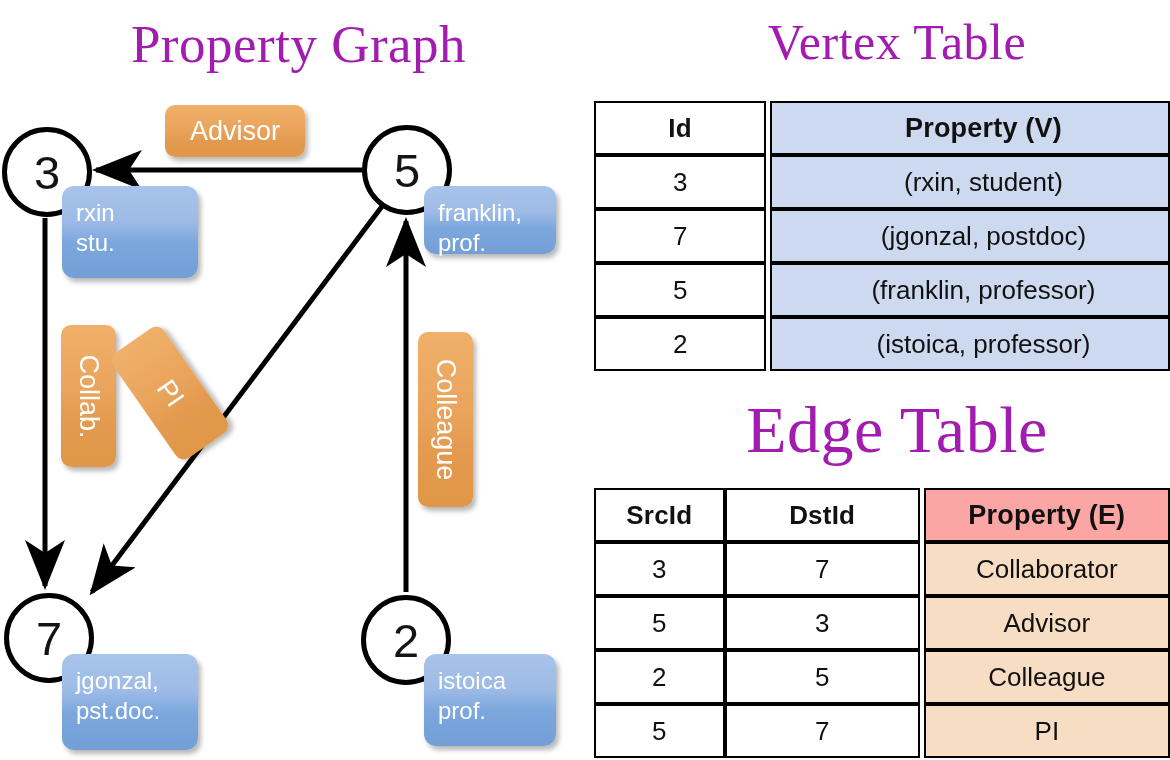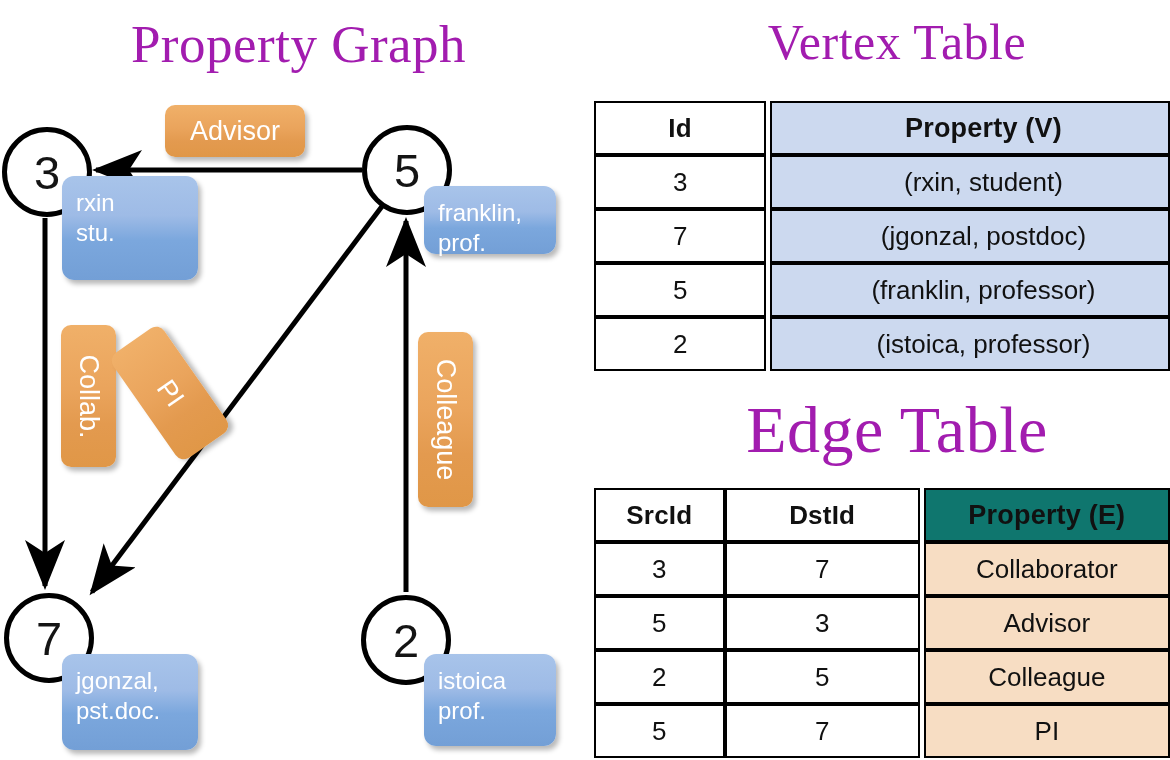--- a/index.html
+++ b/index.html
@@ -139,21 +139,21 @@
   #vertex-table .col-prop  { width: 424px; background:#ccd9ef;padding-left:27px; }
   #vertex-table th.col-prop { background:#ccd9ef; font-size: 27px; }
 
   #edge-table {
     left: 594px; top: 488px;
   }
   #edge-table td, #edge-table th { height: 54px; font-size: 26px; }
   #edge-table .col-src  { width: 131px; background:#ffffff; }
   #edge-table .col-dst  { width: 196px; background:#ffffff; }
   #edge-table .col-prope{ width: 247px; background:#f7ddc3; }
-  #edge-table th.col-prope { background:#0f766e; font-size: 27px; }
+  #edge-table th.col-prope { background:#fca5a5; font-size: 27px; }
 
   .spacer-col { width: 4px; border: none !important; background: #ffffff !important; }
 </style>
 </head>
 <body>
 
 <div class="title" id="title-property-graph">Property Graph</div>
 
 <div class="title" id="title-vertex-table">Vertex Table</div>
 
@@ -178,21 +178,21 @@
   </svg>
 
   <div class="node-circle" style="left:2px; top:127px;">3</div>
 
   <div class="node-circle" style="left:362px; top:125px;">5</div>
 
   <div class="node-circle" style="left:4px; top:593px;">7</div>
 
   <div class="node-circle" style="left:361px; top:595px;">2</div>
 
-  <div class="prop-box" style="left:62px; top:176px; width:136px; height:104px;">
+  <div class="prop-box" style="left:62px; top:186px; width:136px; height:92px;">
     <span>rxin</span>
     <span>stu.</span>
   </div>
 
   <div class="prop-box" style="left:424px; top:186px; width:132px; height:68px;">
     <span>franklin,</span>
     <span>prof.</span>
   </div>
 
   <div class="prop-box" style="left:62px; top:654px; width:136px; height:96px;">

